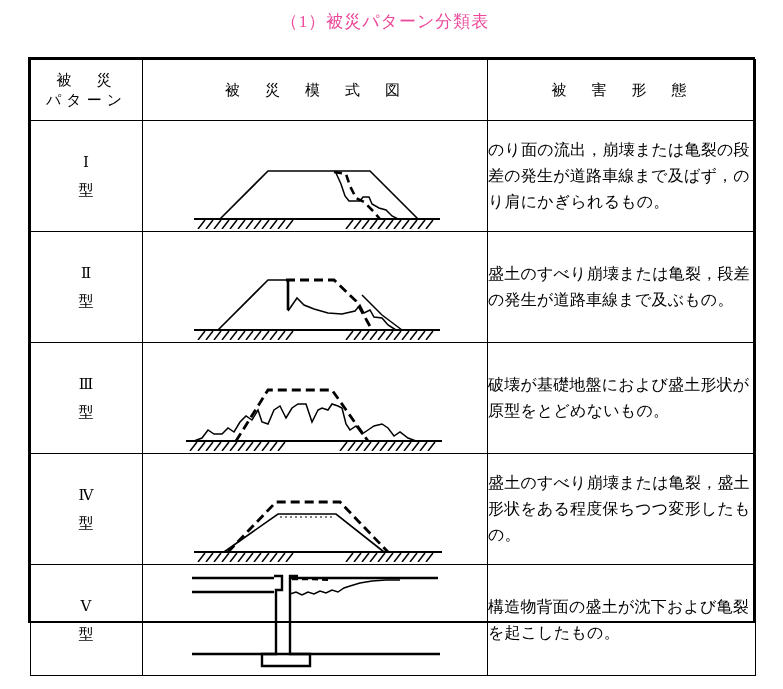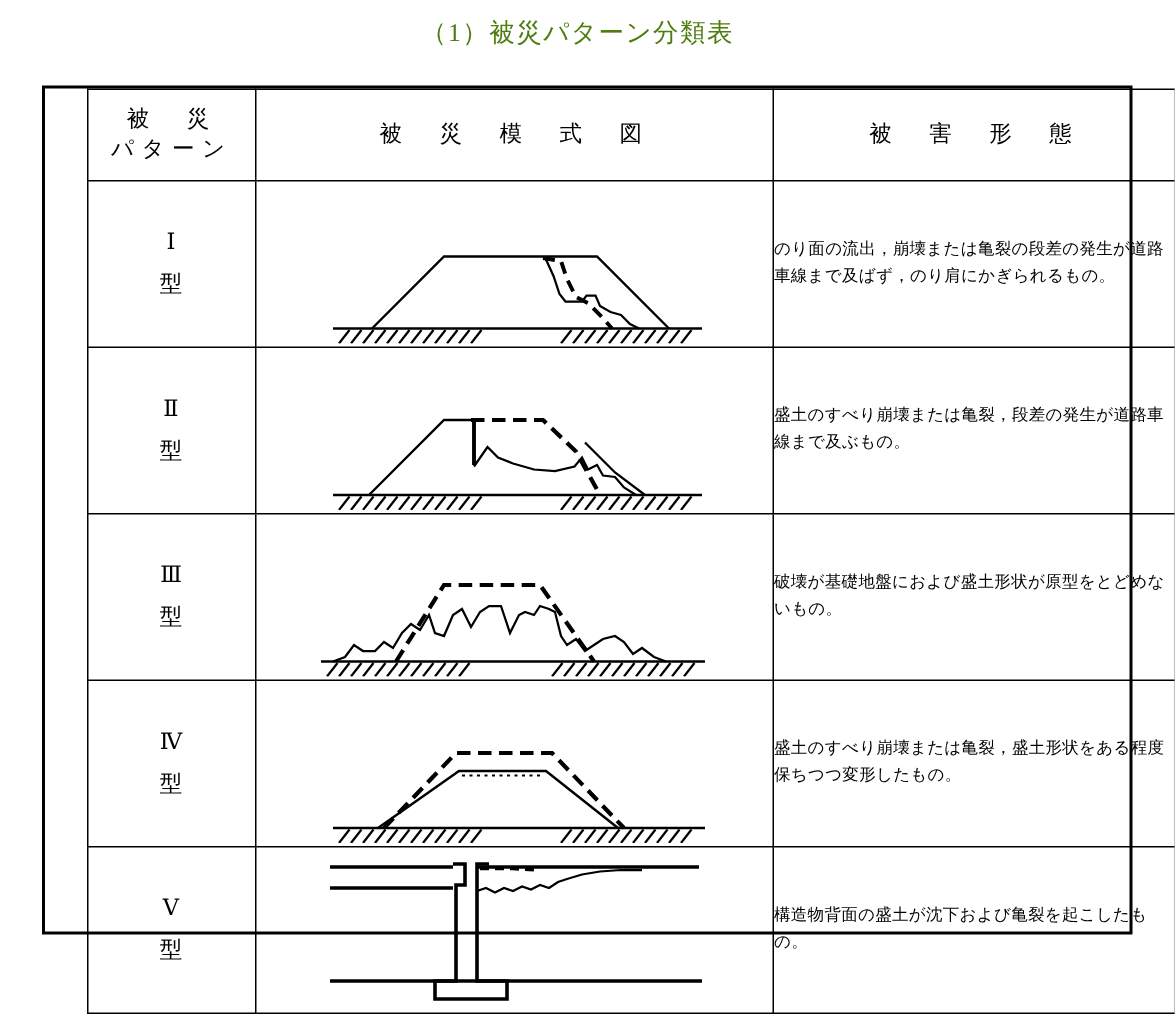--- a/index.html
+++ b/index.html
@@ -17,33 +17,32 @@
   }
 
   #page-title {
     position: absolute;
     left: 0;
     top: 10px;
     width: 770px;
     text-align: center;
     font-size: 17px;
     letter-spacing: 1px;
-    color: #4d7c0f;
+    color: #ec4899;
   }
 
   #damage-table {
     position: absolute;
     left: 28px;
     top: 57px;
     width: 727px;
     height: 566px;
     border: 2px solid #000;
     box-sizing: border-box;
     border-collapse: collapse;
-    padding-left: 28px;
   }
 
   table.tbl {
     width: 100%;
     height: 100%;
     border-collapse: collapse;
     table-layout: fixed;
   }
   table.tbl td {
     border: 1px solid #000;
@@ -80,21 +79,21 @@
   }
   .pattern-cell .numeral {
     display: block;
     font-family: "Liberation Serif", "DejaVu Serif", serif;
   }
   .pattern-cell .kata {
     display: block;
   }
 
   .desc-cell {
-    font-size: 11px;
+    font-size: 16px;
     line-height: 1.62;
     padding: 6px 10px 6px 12px;
     vertical-align: middle;
     text-align: left;
     letter-spacing: 0.2px;
   }
 
   .diagram-cell {
     text-align: center;
   }

